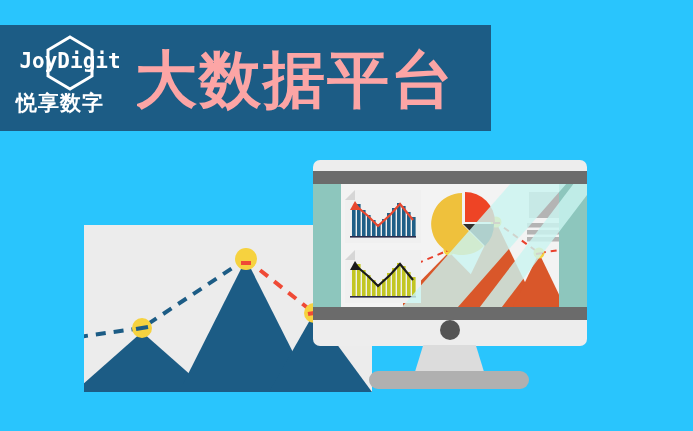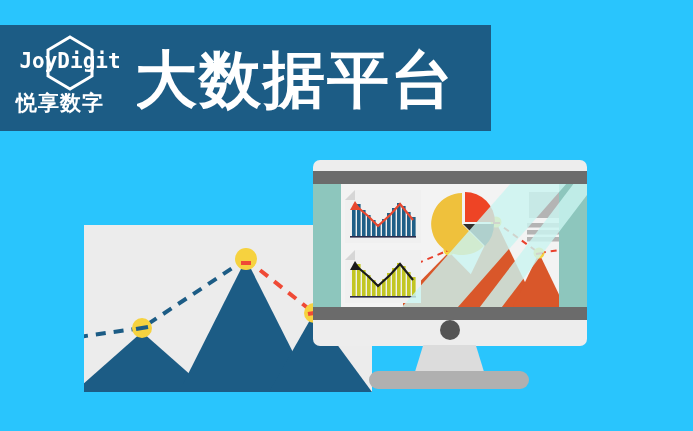--- a/index.html
+++ b/index.html
@@ -63,21 +63,21 @@
     font-size: 21px;
     font-weight: bold;
     letter-spacing: 1px;
     line-height: 24px;
     white-space: nowrap;
   }
   #banner-title {
     position: absolute;
     left: 135px;
     top: 22px;
-    color: #ffffff;
+    color: #fca5a5;
     font-size: 62px;
     font-weight: bold;
     letter-spacing: 2px;
     line-height: 66px;
     white-space: nowrap;
   }
 
   
   #left-panel {
     position: absolute;

